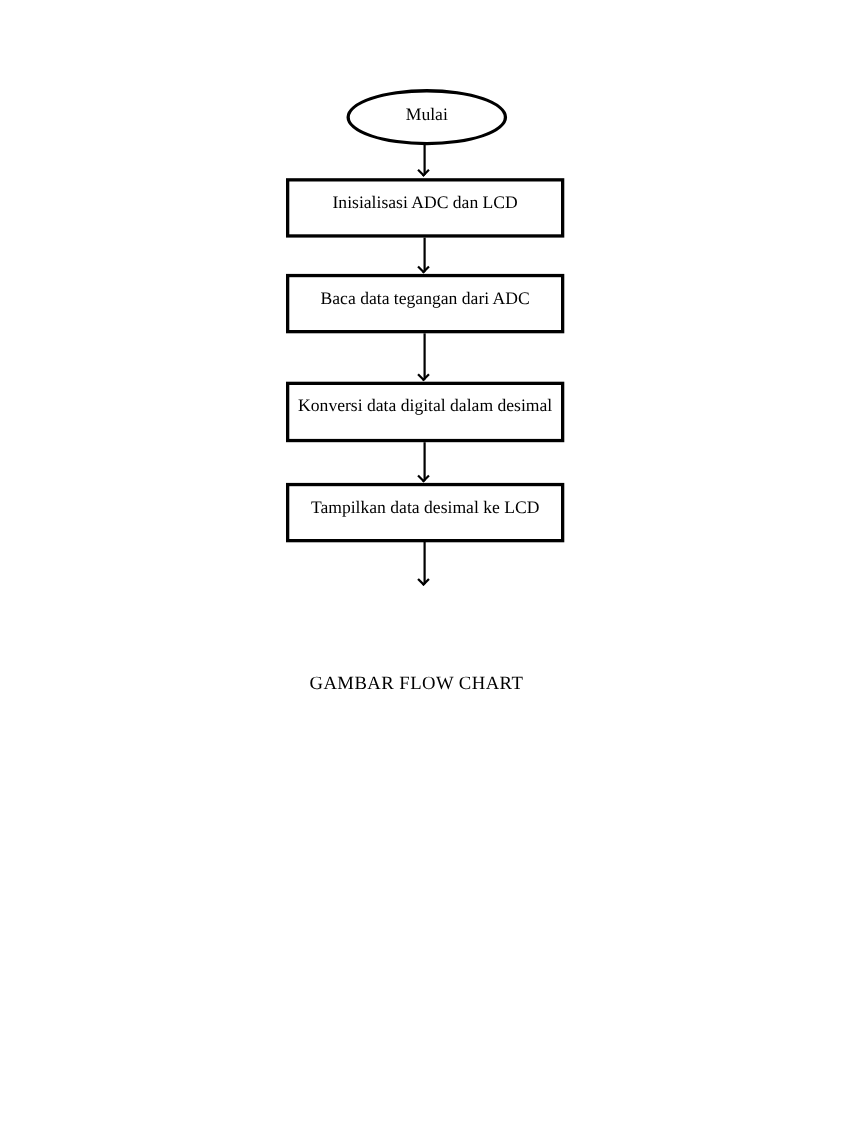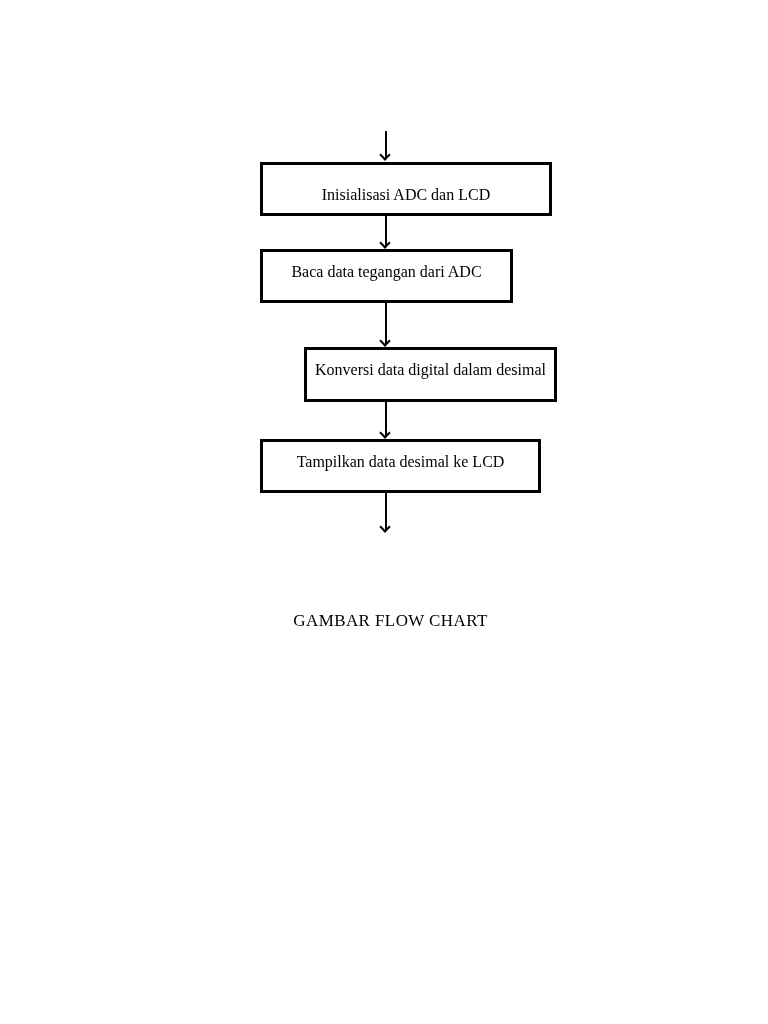--- a/index.html
+++ b/index.html
@@ -35,24 +35,24 @@
     border-radius: 50%;
     align-items: center;
   }
   .terminator .node-label { transform: translateY(-2px); }
   .process {
     align-items: flex-start;
     padding-top: 10px;
   }
 
   .n-start  { left: 315px; top:  81px; width: 146px; height: 51px; border-width: 3px; }
-  .n-step1  { left: 260px; top: 162px; width: 292px; height: 54px; align-items: center; }
+  .n-step1  { left: 260px; top: 162px; width: 253px; height: 54px; }
   .n-step2  { left: 260px; top: 249px; width: 253px; height: 54px; text-align: center; }
-  .n-step3  { left: 260px; top: 347px; width: 253px; height: 55px; margin-left: 44px; }
-  .n-step4  { left: 260px; top: 439px; width: 281px; height: 54px; }
+  .n-step3  { left: 260px; top: 347px; width: 253px; height: 55px; }
+  .n-step4  { left: 260px; top: 439px; width: 253px; height: 54px; }
   .n-end    { left: 316px; top: 533px; width: 148px; height: 48px; }
 
   
   .arrow {
     position: absolute;
     left: 385px;
     width: 2px;
     background: #000000;
   }
   .arrow::after {
@@ -70,35 +70,38 @@
   }
   .a1 { top: 131px; height: 28px; }
   .a2 { top: 216px; height: 31px; }
   .a3 { top: 303px; height: 42px; }
   .a4 { top: 402px; height: 35px; }
   .a5 { top: 492px; height: 39px; }
 
   
   .caption {
     position: absolute;
-    left: 264px;
+    left: 252px;
     top: 611px;
     width: 253px;
     text-align: center;
     font-size: 17px;
     letter-spacing: 0.4px;
     color: #000000;
     white-space: nowrap;
   }
 </style>
 </head>
 <body>
 
 <div class="page">
 
+  <div class="node terminator n-start">
+    <span class="node-label">Mulai</span>
+  </div>
 
   <div class="arrow a1"></div>
 
   <div class="node process n-step1">
     <span class="node-label">Inisialisasi ADC dan LCD</span>
   </div>
 
   <div class="arrow a2"></div>
 
   <div class="node process n-step2">

